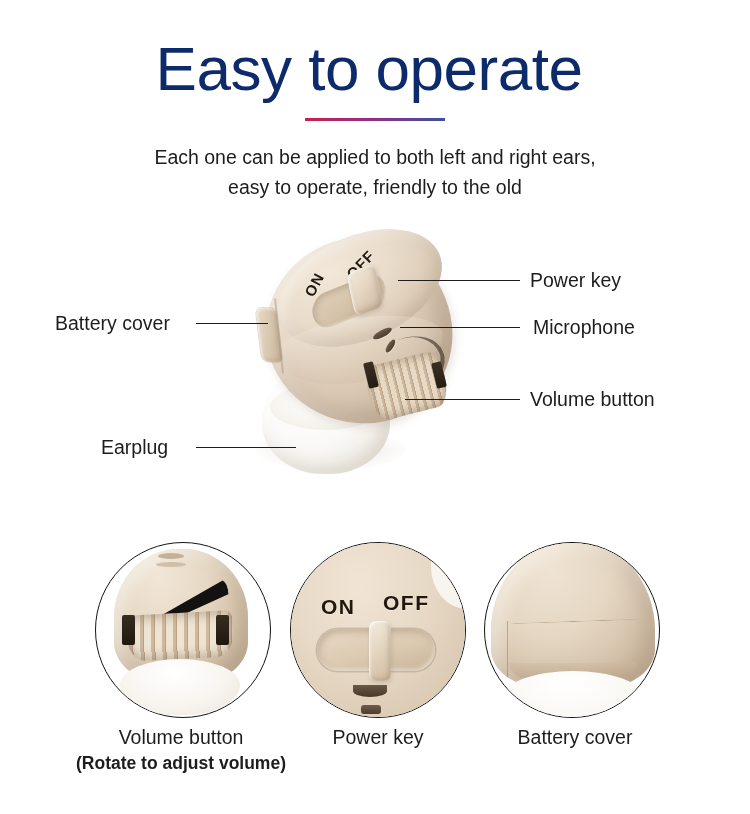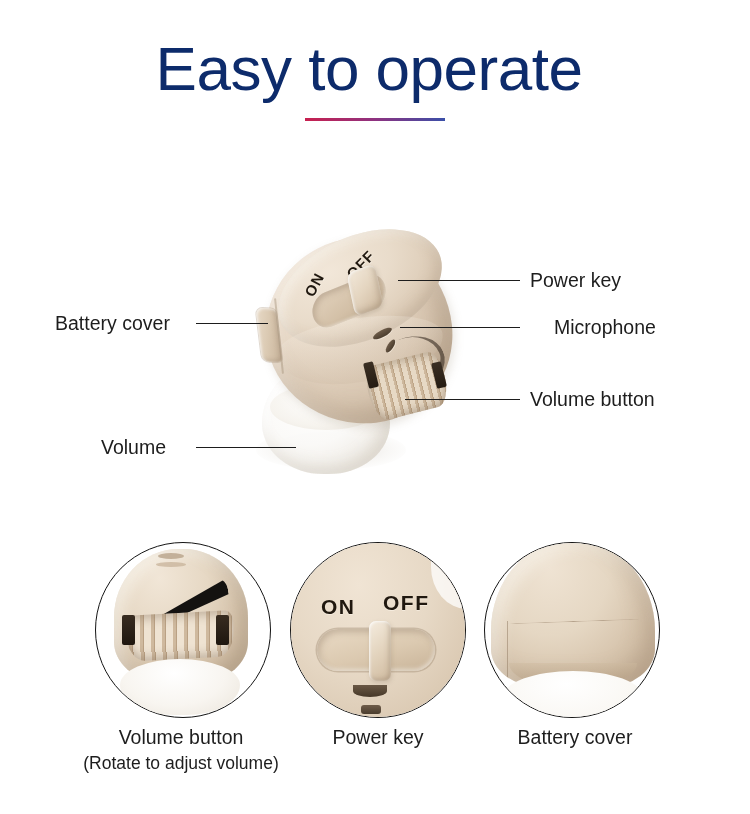--- a/index.html
+++ b/index.html
@@ -363,33 +363,35 @@
     position: absolute; left: 18px; top: 128px;
     width: 140px; height: 52px;
     border-radius: 50%;
     background: radial-gradient(ellipse at 45% 25%, #ffffff 0%, #faf8f4 60%, #ece7de 100%);
   }
 
   
   .caption-row { position: absolute; left: 0; top: 724px; width: 750px; }
   .cap { position: absolute; text-align: center; }
   .cap-title { font-size: 19.5px; color: #1d1d1d; line-height: 26px; }
-  .cap-sub   { font-size: 17.5px; color: #1d1d1d; line-height: 26px; white-space: nowrap; }
+  .cap-sub   { font-size: 17.5px; color: #1d1d1d; line-height: 26px; white-space: nowrap; font-weight: bold; }
   #cap-0 { left: 36px;  width: 290px; }
   #cap-1 { left: 282px; width: 192px; }
   #cap-2 { left: 430px; width: 290px; }
 </style>
 </head>
 <body>
 
 <div class="page">
 
   <div class="title">Easy to operate</div>
   <div class="title-rule"></div>
   <div class="subtitle">
+    <div>Each one can be applied to both left and right ears,</div>
+    <div>easy to operate, friendly to the old</div>
   </div>
 
   <div class="hero">
 
     <div class="device">
       <div class="hero-shadow"></div>
       <div class="earplug"></div>
       <div class="earplug-rim"></div>
       <div class="shell"></div>
       <div class="top-face"></div>
@@ -404,27 +406,27 @@
       <div class="mic-slot-b"></div>
       <div class="wheel-arc"></div>
       <div class="vol-wheel"></div>
       <div class="vol-slot-l"></div>
       <div class="vol-slot-r"></div>
     </div>
 
     <div class="callout" style="left:55px; top:96px;">Battery cover</div>
     <div class="leader" style="left:196px; top:107px; width:72px;"></div>
 
-    <div class="callout" style="left:101px; top:220px;">Volume</div>
+    <div class="callout" style="left:101px; top:220px;">Earplug</div>
     <div class="leader" style="left:196px; top:231px; width:100px;"></div>
 
     <div class="callout" style="left:530px; top:53px;">Power key</div>
     <div class="leader" style="left:398px; top:64px; width:122px;"></div>
 
-    <div class="callout" style="left:554px; top:100px;">Microphone</div>
+    <div class="callout" style="left:533px; top:100px;">Microphone</div>
     <div class="leader" style="left:400px; top:111px; width:120px;"></div>
 
     <div class="callout" style="left:530px; top:172px;">Volume button</div>
     <div class="leader" style="left:405px; top:183px; width:115px;"></div>
   </div>
 
   <div class="circles">
 
     <div class="circle" id="circle-0">
       <div class="c0-body"></div>

